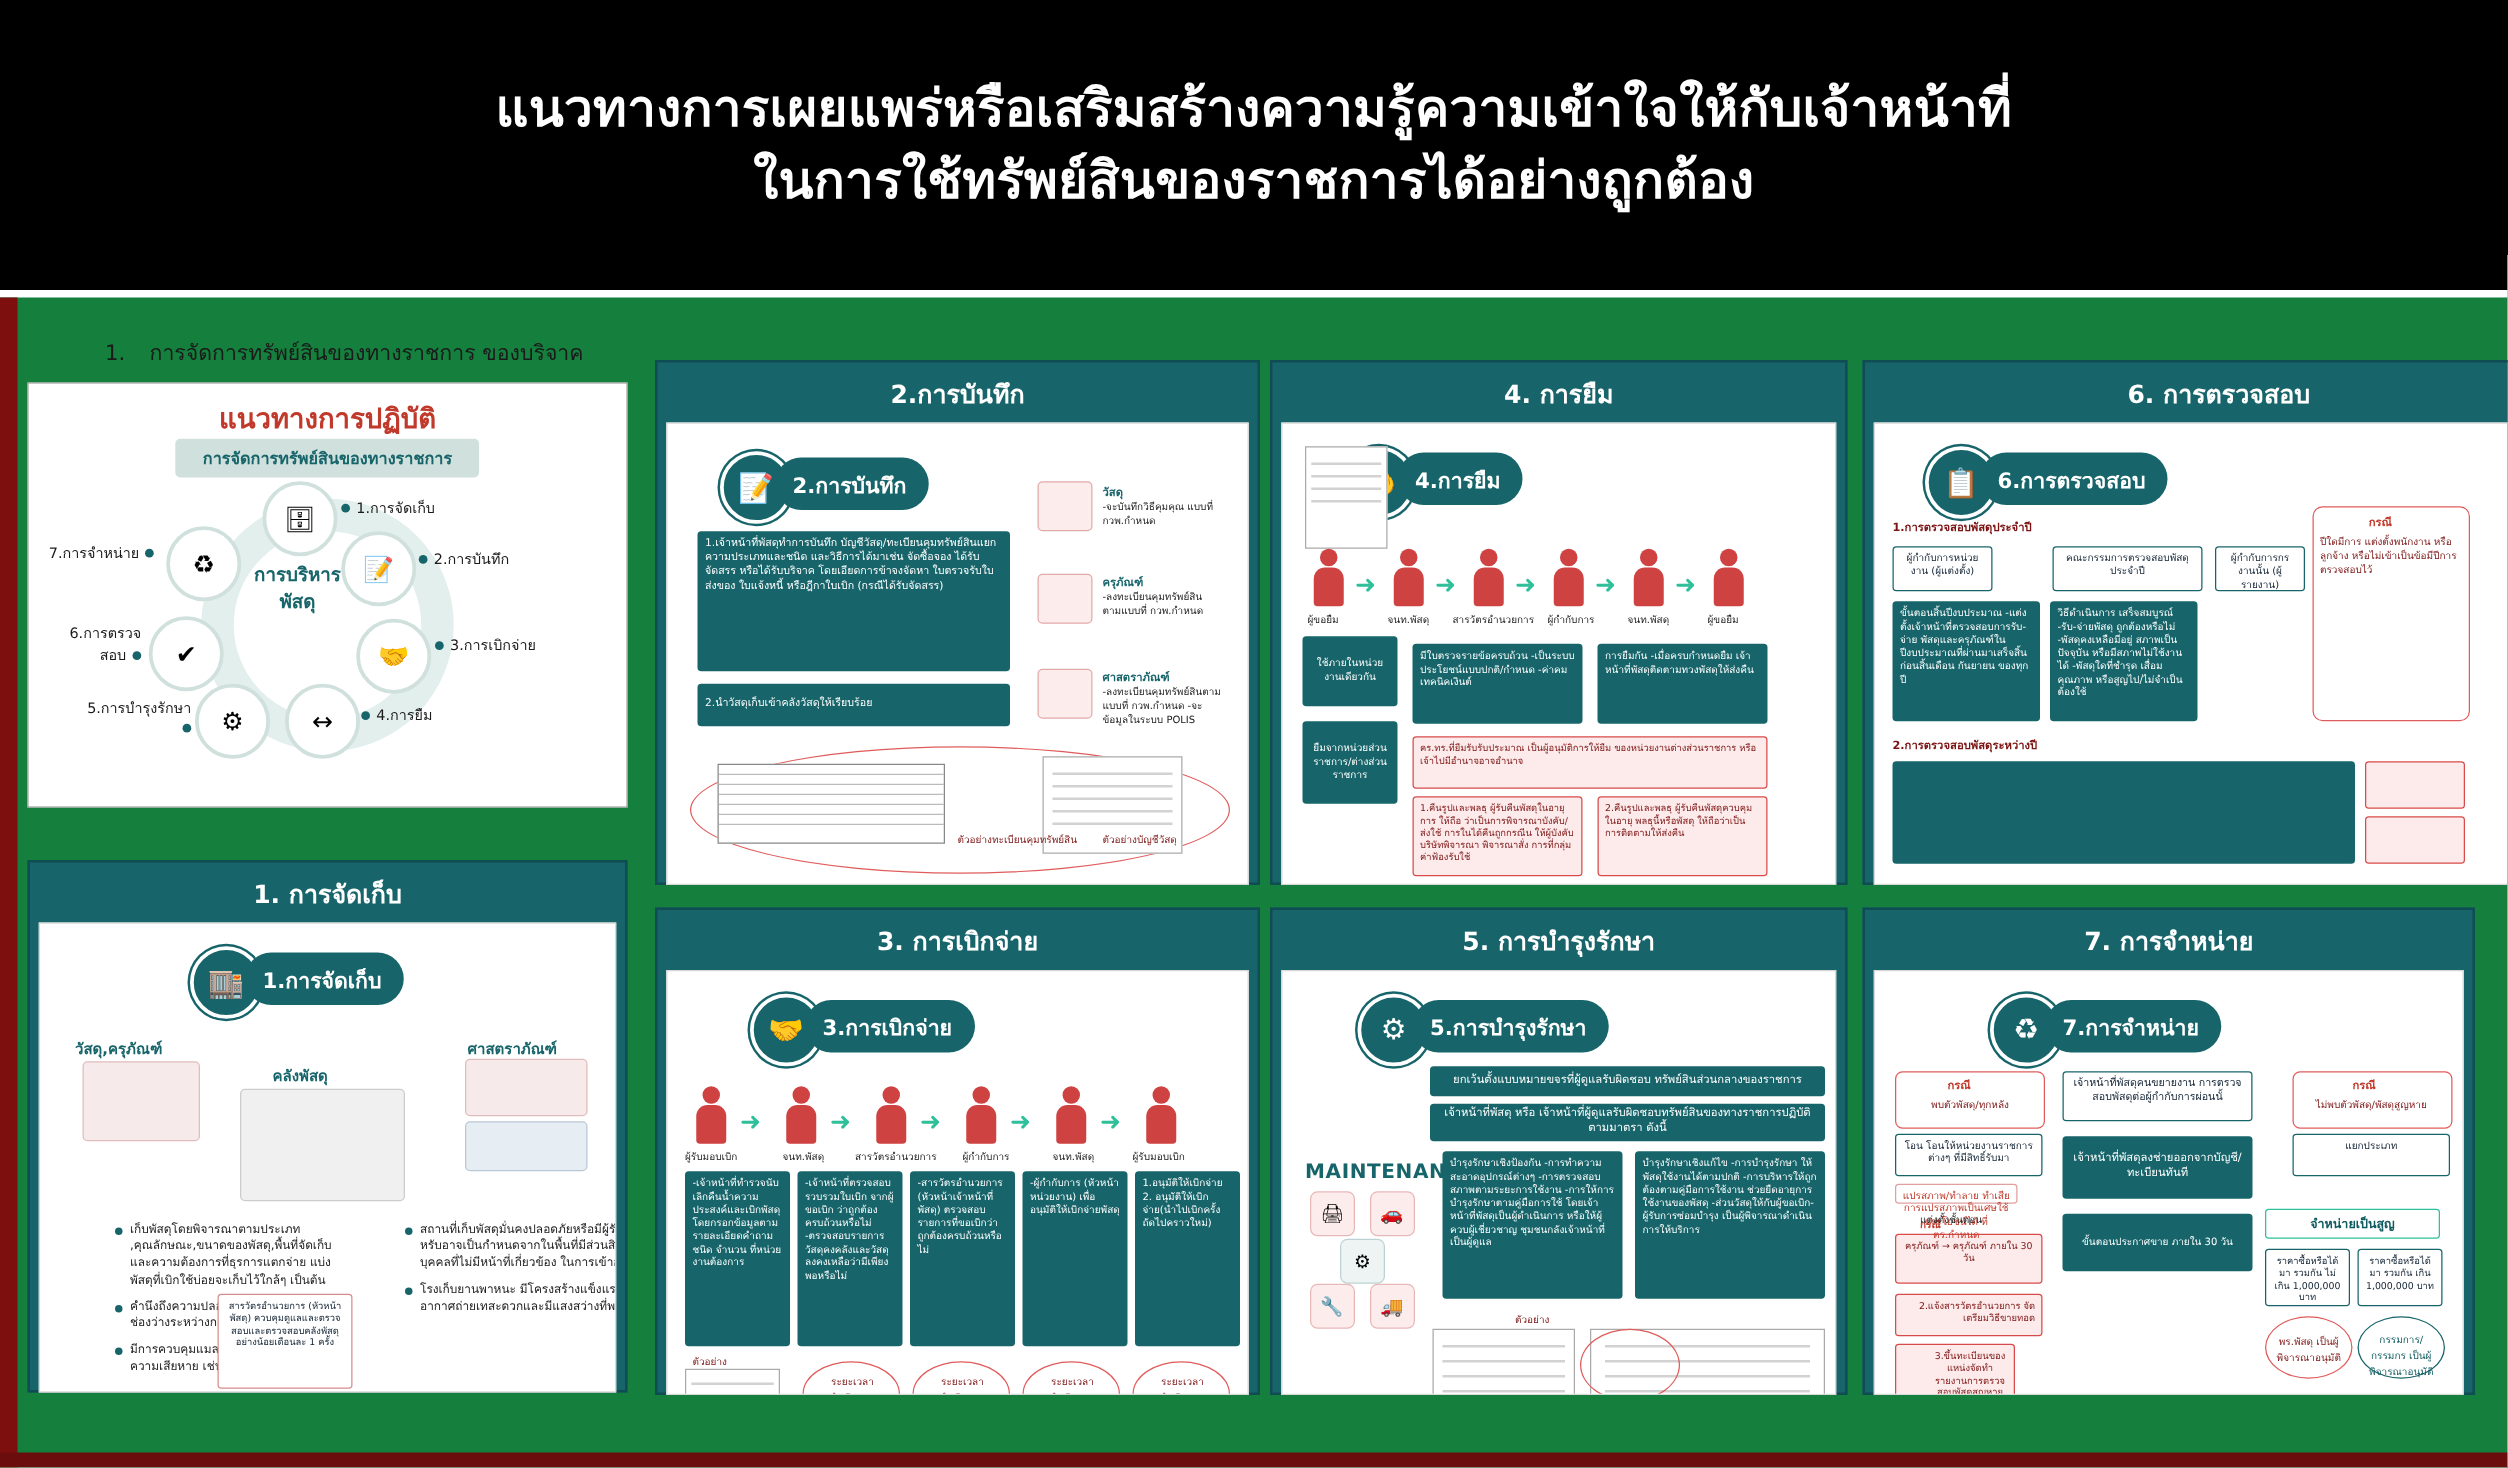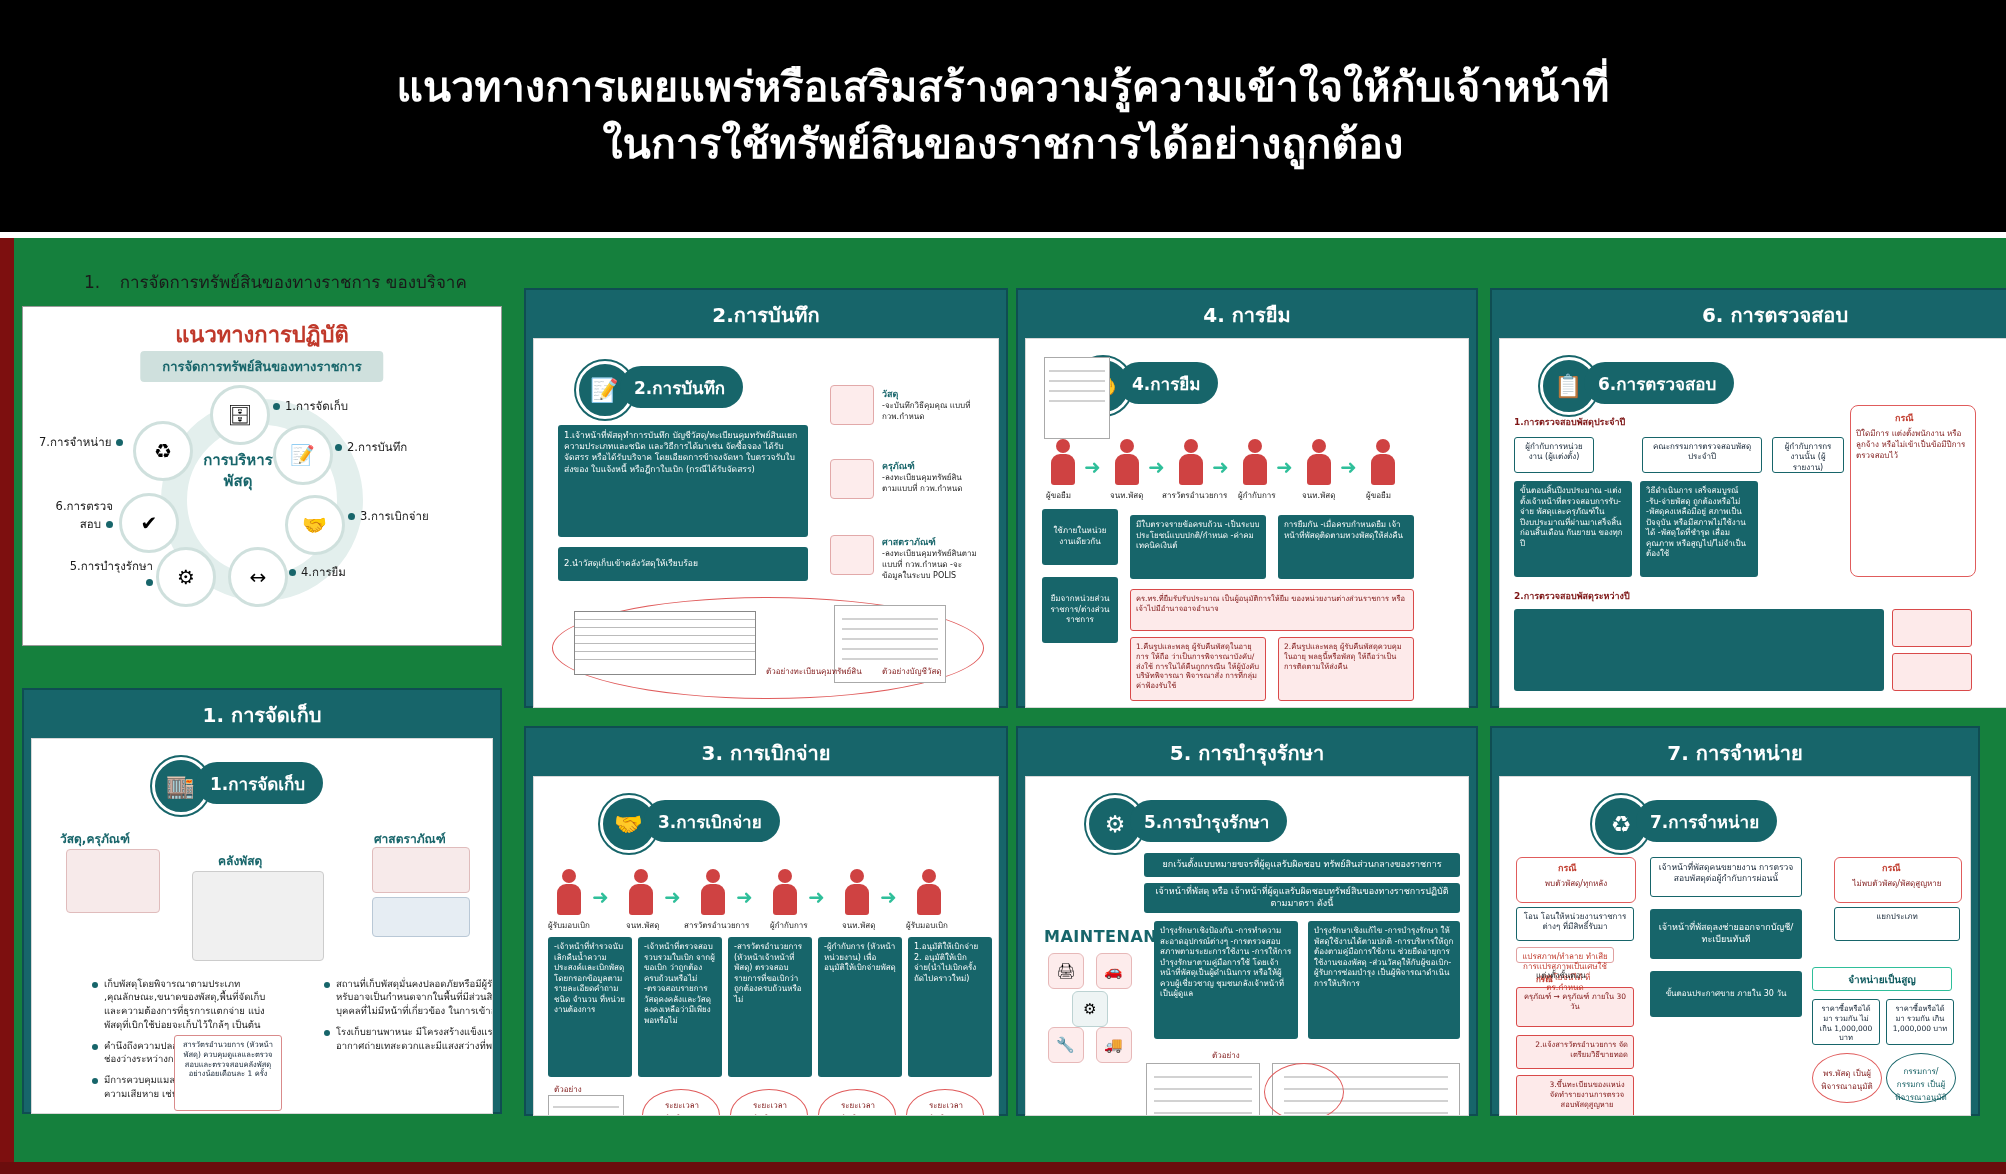--- a/index.html
+++ b/index.html
@@ -542,21 +542,21 @@
 
         <div class="whitebox" style="left:312px;top:222px;width:68px;height:46px;text-align:center;font-size:7.5px;">ราคาซื้อหรือได้มา
 รวมกัน ไม่เกิน
 1,000,000 บาท</div>
         <div class="whitebox" style="left:386px;top:222px;width:68px;height:46px;text-align:center;font-size:7.5px;">ราคาซื้อหรือได้มา
 รวมกัน เกิน
 1,000,000 บาท</div>
 
         <div class="redbox" style="left:16px;top:258px;width:118px;height:34px;text-align:right;">2.แจ้งสารวัตรอำนวยการ
 จัดเตรียมวิธีขายทอด</div>
-        <div class="redbox" style="left:16px;top:298px;width:118px;height:44px;text-align:center;padding-left:29px;">3.ขึ้นทะเบียนของแหน่งจัดทำรายงานการตรวจสอบพัสดุสูญหาย</div>
+        <div class="redbox" style="left:16px;top:298px;width:96px;height:44px;text-align:center;padding-left:29px;">3.ขึ้นทะเบียนของแหน่งจัดทำรายงานการตรวจสอบพัสดุสูญหาย</div>
         <div class="whitebox" style="left:16px;top:170px;width:98px;height:16px;text-align:center;font-size:8px;color:#c0392b;border-color:#e0a0a0;">แปรสภาพ/ทำลาย ทำเสียการแปรสภาพเป็นเศษใช้ประโยชน์ได้ ที่ ตร.กำหนด</div>
 
         <div class="redline" style="left:312px;top:276px;width:68px;height:48px;border-radius:50%;"></div>
         <div class="lbl sm" style="left:318px;top:290px;width:58px;white-space:normal;text-align:center;color:#7d1414;">พร.พัสดุ เป็นผู้พิจารณาอนุมัติ</div>
 
         <div class="redline" style="left:386px;top:276px;width:68px;height:48px;border-radius:50%;border-color:#17656a;"></div>
         <div class="lbl sm" style="left:392px;top:288px;width:58px;white-space:normal;text-align:center;color:#0f5b5f;">กรรมการ/กรรมกร เป็นผู้พิจารณาอนุมัติ</div>
 
         <div class="lbl sm" style="left:36px;top:192px;">แต่งตั้งชั้นตอน</div>
       </div>

